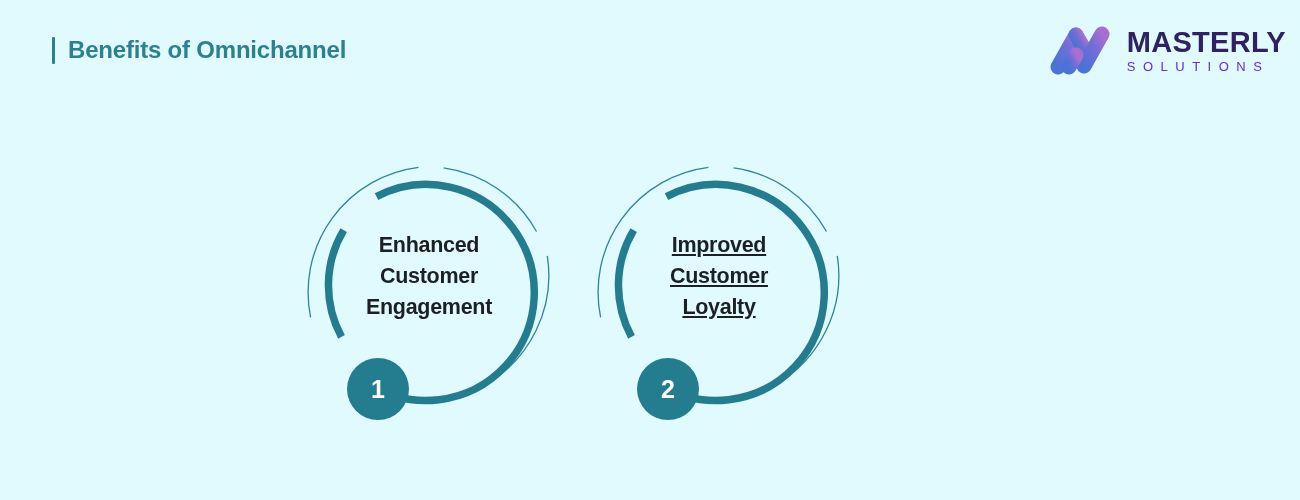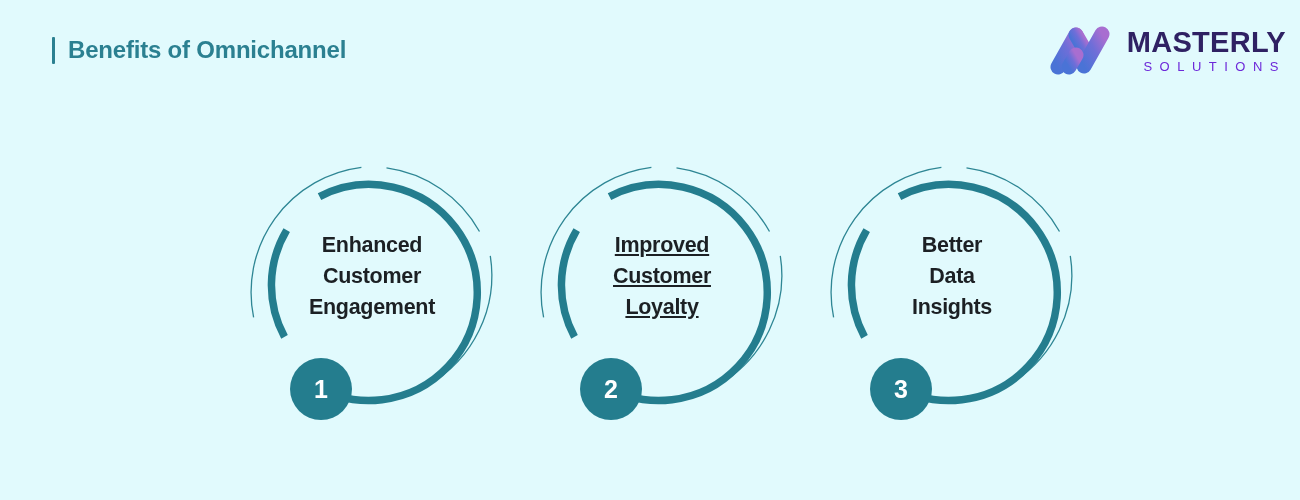--- a/index.html
+++ b/index.html
@@ -58,21 +58,20 @@
   .logo-mark {
     width: 62px;
     height: 54px;
     flex: none;
   }
   .logo-text {
     display: flex;
     flex-direction: column;
     justify-content: center;
     gap: 3px;
-    align-items: flex-end;
   }
   .logo-name {
     font-size: 29px;
     font-weight: bold;
     color: #2f2163;
     letter-spacing: 0.3px;
     line-height: 1;
     white-space: nowrap;
   }
   .logo-sub {
@@ -85,21 +84,21 @@
   }
 
   
   .cards {
     position: absolute;
     top: 128px;
     left: 0;
     width: 1148px;
     height: 330px;
     display: flex;
-    justify-content: flex-end;
+    justify-content: center;
     padding: 0 51px;
     box-sizing: border-box;
   }
 
   .card {
     position: relative;
     width: 290px;
     height: 300px;
     flex: none;
   }
@@ -212,32 +211,15 @@
         <path d="M 59.7 102.1 A 108 108 0 0 0 57.5 208.9"></path>
         <path d="M 92.5 68.6 A 108 108 0 1 1 82.8 254.6"></path>
       </g>
     </svg>
     <div class="card-label" style="white-space: pre-line; text-decoration: underline;">Improved
 Customer
 Loyalty</div>
     <div class="badge">2</div>
   </div>
 
-  <div class="card">
-    <svg class="rings" viewBox="0 0 290 300" xmlns="http://www.w3.org/2000/svg">
-      <g fill="none" stroke="#2e8694" stroke-width="1.3">
-        <path d="M 26.6 189.4 A 126 126 0 0 1 134.4 39.3"></path>
-        <path d="M 159.5 39.8 A 126 126 0 0 1 252.5 103.5"></path>
-        <path d="M 263.3 127.8 A 126 126 0 0 1 200.6 257.1"></path>
-      </g>
-      <g fill="none" stroke="#247d8e" stroke-width="7.5">
-        <path d="M 59.7 102.1 A 108 108 0 0 0 57.5 208.9"></path>
-        <path d="M 92.5 68.6 A 108 108 0 1 1 82.8 254.6"></path>
-      </g>
-    </svg>
-    <div class="card-label" style="white-space: pre-line;">Better
-Data
-Insights</div>
-    <div class="badge">3</div>
-  </div>
 
 
 </div>
 
 </body></html>

